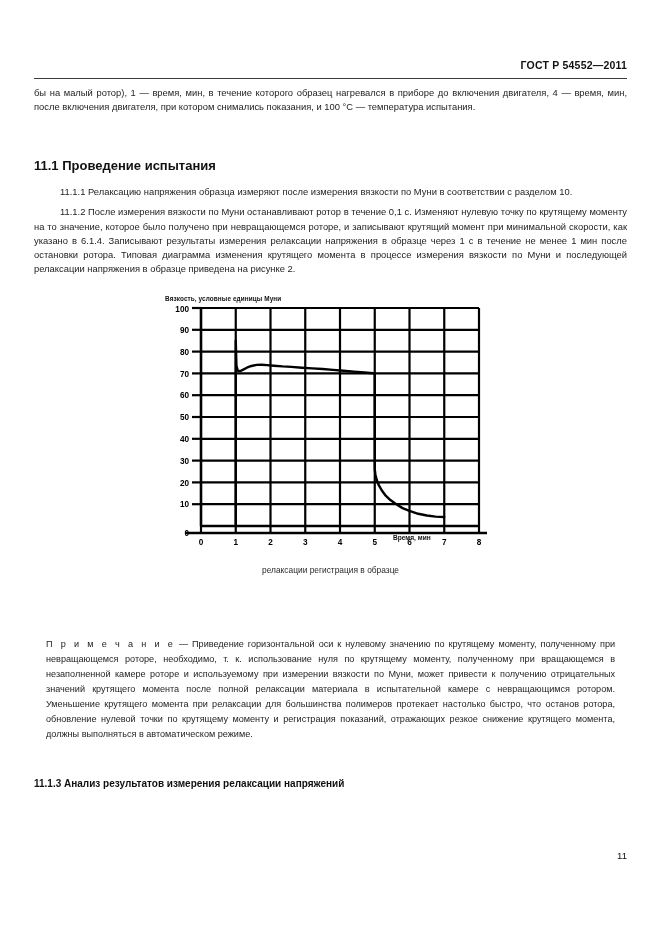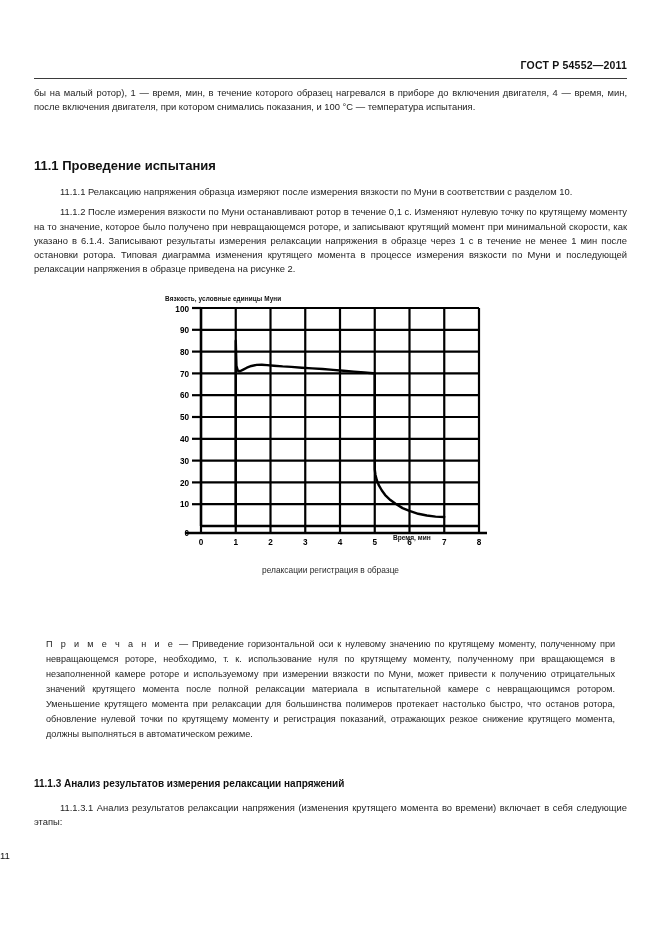--- a/index.html
+++ b/index.html
@@ -138,20 +138,21 @@
   }
   .note-lead {
     letter-spacing: 2.1px;
     font-size: 9.1px;
   }
   .page-num-wrap {
     position: absolute;
     left: 0;
     top: 845px;
     width: 627px;
+    text-align: right;
   }
   .page-num-wrap span {
     font-size: 9.6px;
     color: #111;
   }
 </style>
 </head>
 <body>
 
 <div class="page">
@@ -282,21 +283,20 @@
       <span class="note-lead">П р и м е ч а н и е</span><span>  — Приведение горизонтальной оси к нулевому значению по крутящему моменту, полученному при невращающемся роторе, необходимо, т. к. использование нуля по крутящему моменту, полученному при вращающемся в незаполненной камере роторе и используемому при измерении вязкости по Муни, может привести к получению отрицательных значений крутящего момента после полной релаксации материала в испытательной камере с невращающимся ротором. Уменьшение крутящего момента при релаксации для большинства полимеров протекает настолько быстро, что останов ротора, обновление нулевой точки по крутящему моменту и регистрация показаний, отражающих резкое снижение крутящего момента, должны выполняться в автоматическом режиме.</span>
     </p>
 
     <div class="gap-18"></div>
     <div class="gap-6"></div>
 
     <h3 class="sec-h3">11.1.3  Анализ результатов измерения релаксации напряжений</h3>
 
     <div class="gap-12"></div>
 
-    <p class="body-text indent">11.1.3.1  Анализ результатов релаксации напряжения (изменения крутящего момента во времени) включает в себя следующие этапы:</p>
 
     <div class="gap-6"></div>
 
 
   </div>
 
   <div class="page-num-wrap">
     <span>11</span>
   </div>
 

